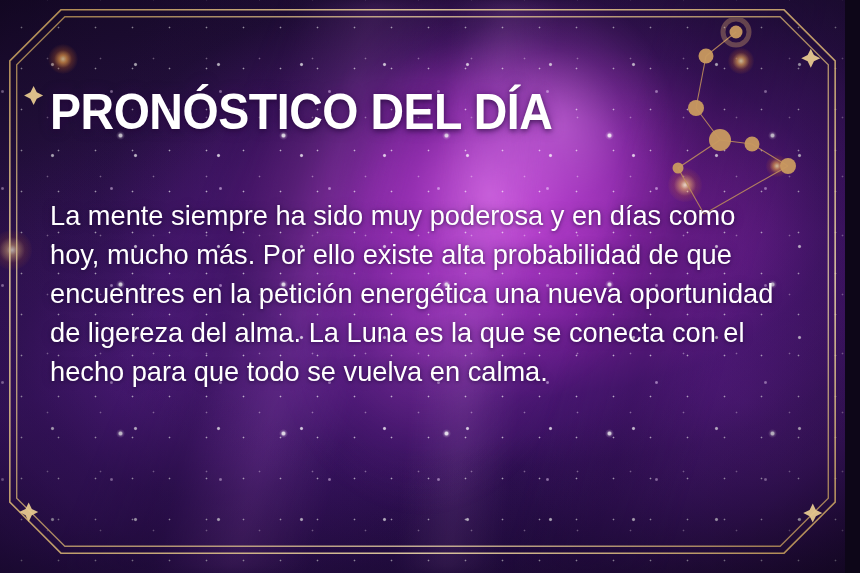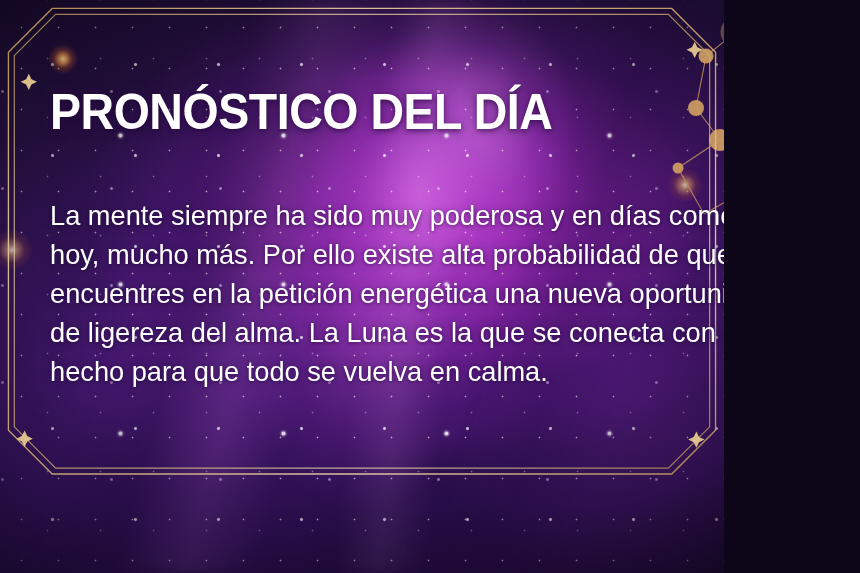--- a/index.html
+++ b/index.html
@@ -6,21 +6,21 @@
     margin: 0;
     padding: 0;
     background: #0d0618;
   }
   body {
     font-family: "Liberation Sans", sans-serif;
   }
 
   #card {
     position: relative;
-    width: 724px;
+    width: 845px;
     height: 573px;
     overflow: hidden;
     background: #2a0f3f;
     user-select: none;
   }
 
   
   .layer {
     position: absolute;
     inset: 0;

